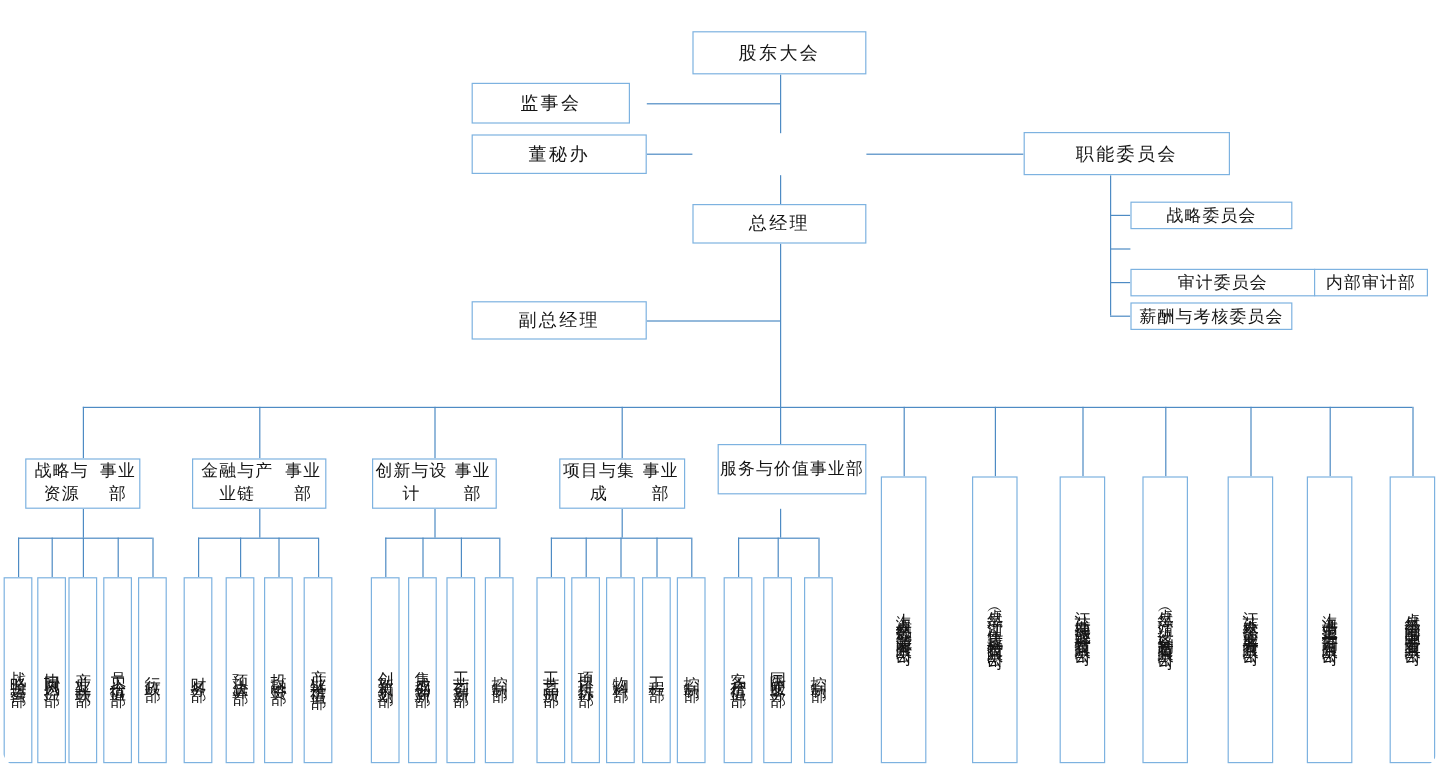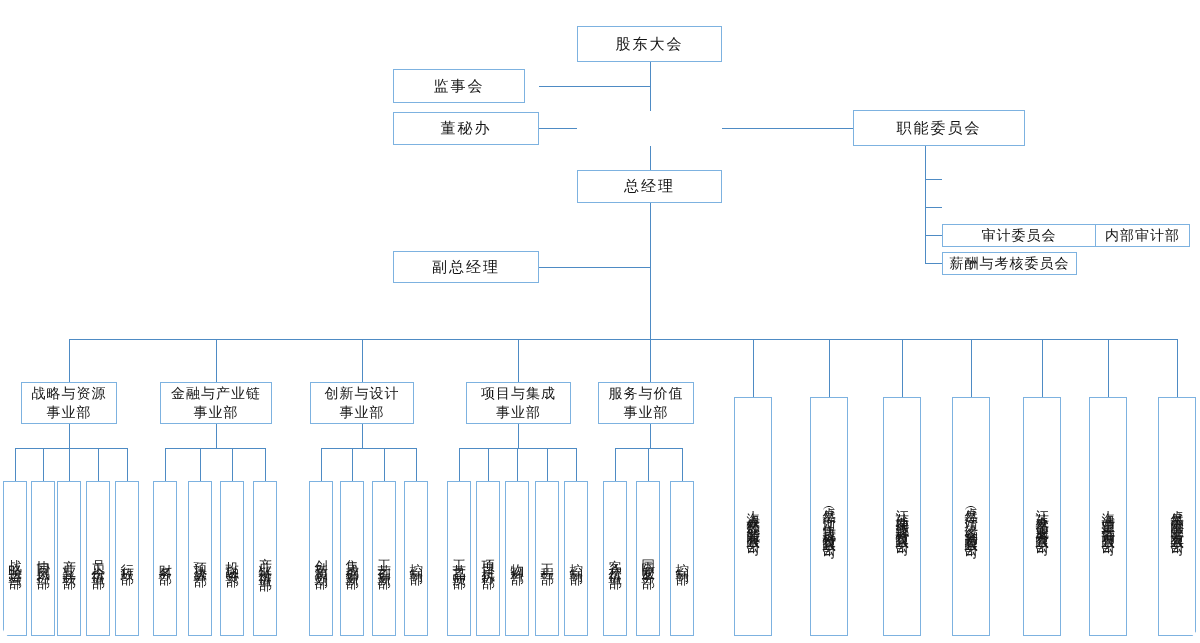--- a/index.html
+++ b/index.html
@@ -8,21 +8,21 @@
     font-family:"Liberation Serif","DejaVu Serif",serif;color:#141414;border-radius:25px;
   }
   .box{
     position:absolute;box-sizing:border-box;background:#ffffff;
     border:1.4px solid #7db2e0;
     display:flex;align-items:center;justify-content:center;text-align:center;
     z-index:2;
   }
   .box.h{font-size:15px;letter-spacing:2px;}
   .box.cmt{font-size:14px;letter-spacing:1px;}
-  .box.two{flex-direction:column;font-size:14px;line-height:19px;letter-spacing:1px;}
+  .box.two{flex-direction:row;font-size:14px;line-height:19px;letter-spacing:1px;}
   .box.v span{
     writing-mode:vertical-rl;text-orientation:mixed;
     font-size:13.5px;letter-spacing:4px;line-height:1;
   }
   .box.sub span{letter-spacing:3px;font-size:13.5px;}
   .line{position:absolute;background:#4e8bc4;z-index:1;}
 </style>
 </head>
 <body>
 
@@ -116,20 +116,23 @@
   <div class="box h" style="left:853px;top:110px;width:172px;height:36px">
     <span>职能委员会</span>
   </div>
   <div class="box h" style="left:577px;top:170px;width:145px;height:33px">
     <span>总经理</span>
   </div>
   <div class="box h" style="left:393px;top:251px;width:146px;height:32px">
     <span>副总经理</span>
   </div>
 
+  <div class="box cmt" style="left:942px;top:168px;width:135px;height:23px">
+    <span>战略委员会</span>
+  </div>
   <div class="box cmt" style="left:942px;top:224px;width:154px;height:23px">
     <span>审计委员会</span>
   </div>
   <div class="box cmt" style="left:942px;top:252px;width:135px;height:23px">
     <span>薪酬与考核委员会</span>
   </div>
   <div class="box cmt" style="left:1095px;top:224px;width:95px;height:23px">
     <span>内部审计部</span>
   </div>
 
@@ -142,21 +145,21 @@
     <span>事业部</span>
   </div>
   <div class="box two" style="left:310px;top:382px;width:104px;height:42px">
     <span>创新与设计</span>
     <span>事业部</span>
   </div>
   <div class="box two" style="left:466px;top:382px;width:105px;height:42px">
     <span>项目与集成</span>
     <span>事业部</span>
   </div>
-  <div class="box two" style="left:598px;top:382px;width:96px;height:42px">
+  <div class="box two" style="left:598px;top:370px;width:124px;height:42px">
     <span>服务与价值</span>
     <span>事业部</span>
   </div>
 
   <div class="box v" style="left:3px;top:481px;width:24px;height:155px">
     <span>战略运营部</span>
   </div>
   <div class="box v" style="left:31px;top:481px;width:24px;height:155px">
     <span>协同风控部</span>
   </div>

